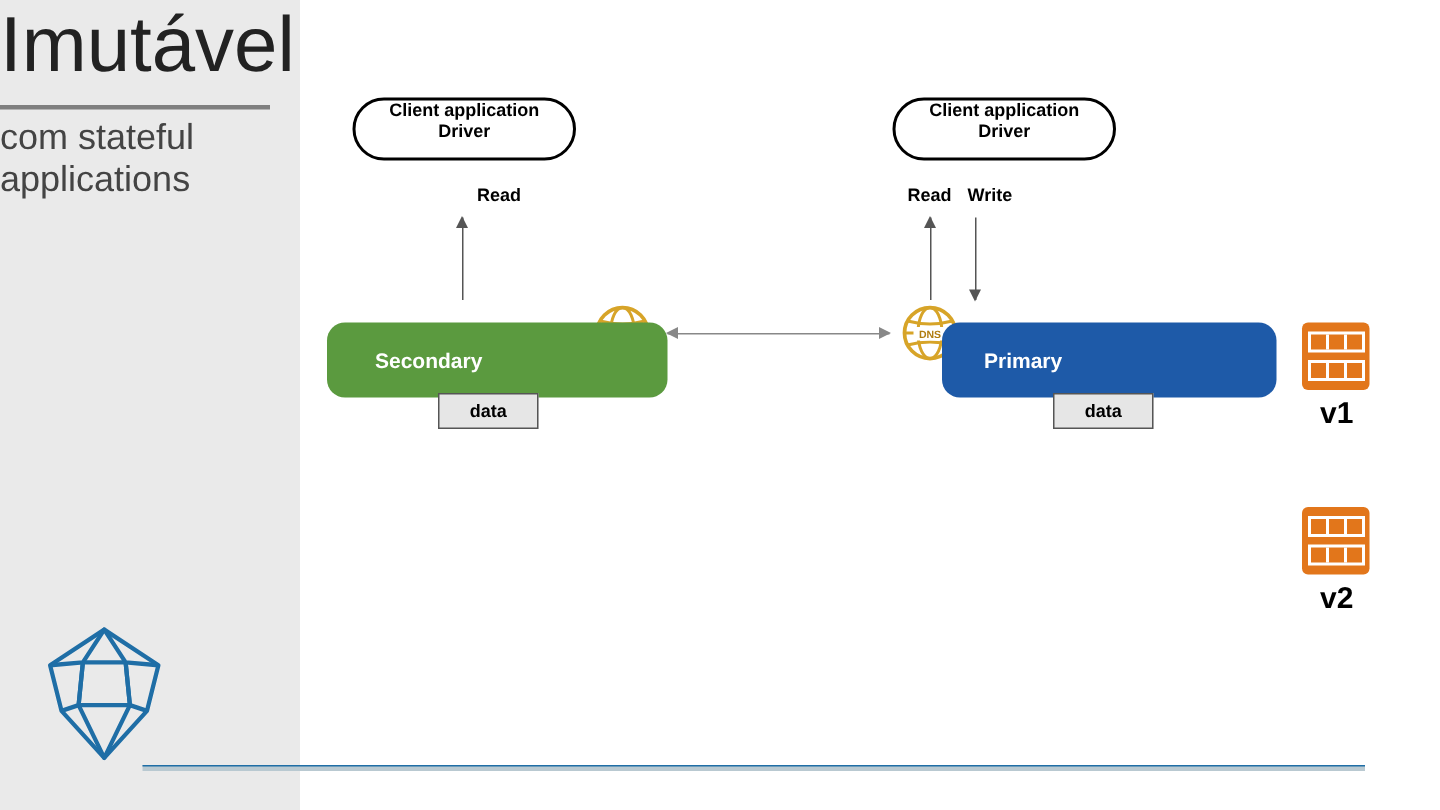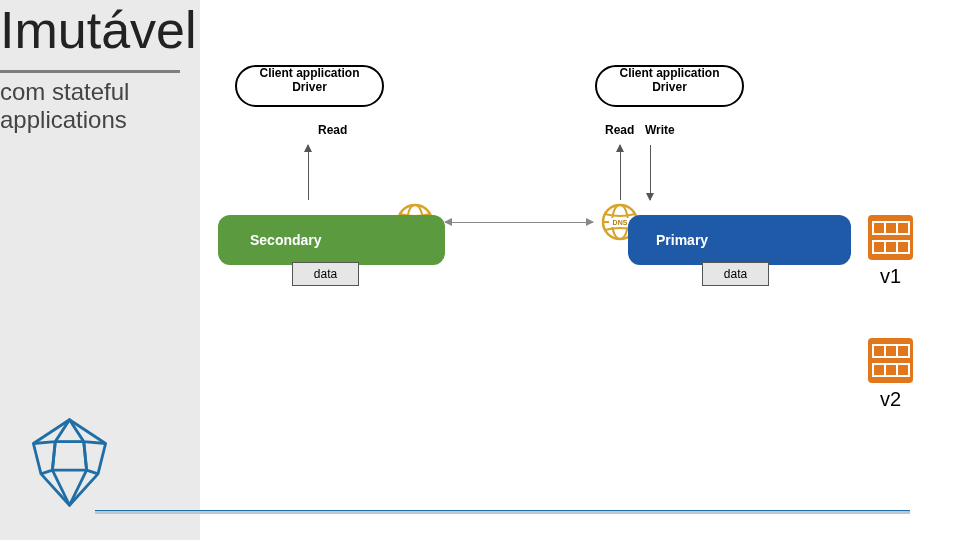--- a/index.html
+++ b/index.html
@@ -10,32 +10,32 @@
   .gem{position:absolute;left:22px;top:415px;width:95px;height:95px}
   .bottom-rule{position:absolute;left:95px;top:510px;width:815px;height:3px;background:#b9c9d1;border-top:1px solid #1f6ea6}
   .client-box{position:absolute;width:145px;height:38px;border:2px solid #000;border-radius:22px;background:#fff;text-align:center;font-weight:700;font-size:12px;line-height:1.15;display:flex;flex-direction:column;}
   .rw-label{position:absolute;font-size:12px;font-weight:700}
   .arrow-v{position:absolute;width:1px;background:#555}
   .arrow-v::after{content:"";position:absolute;left:-4px;bottom:-1px;width:0;height:0;border-left:4.5px solid transparent;border-right:4.5px solid transparent;border-top:8px solid #555}
   .arrow-v.up::after{bottom:auto;top:-1px;border-top:none;border-bottom:8px solid #555}
   .db-box{position:absolute;width:195px;height:50px;border-radius:12px;text-align:left;display:flex;align-items:center;font-size:14px;font-weight:700;color:#fff}
   .db-green{background:#5b9a3f}
   .db-blue{background:#1e5aa8}
-  .data-tag{position:absolute;width:65px;height:22px;border:1px solid #555;background:#e6e6e6;color:#000;font-size:12px;font-weight:400;text-align:center;line-height:22px}
+  .data-tag{position:absolute;width:65px;height:22px;border:1px solid #555;background:#e6e6e6;color:#000;font-size:12px;font-weight:700;text-align:center;line-height:22px}
   .dns{position:absolute;width:40px;height:40px}
   .dns svg{width:40px;height:40px}
   .harrow{position:absolute;height:1px;background:#888}
   .harrow::before,.harrow::after{content:"";position:absolute;top:-4px;width:0;height:0;border-top:4.5px solid transparent;border-bottom:4.5px solid transparent}
   .harrow::before{left:-1px;border-right:8px solid #888}
   .harrow::after{right:-1px;border-left:8px solid #888}
   .server{position:absolute;width:45px;height:45px;background:#e2761b;border-radius:4px;display:flex;flex-direction:column;justify-content:space-evenly;align-items:center}
   .server .row{width:34px;height:10px;border:2px solid #fff;display:flex}
   .server .row span{flex:1;border-right:2px solid #fff}
   .server .row span:last-child{border-right:none}
-  .vlabel{position:absolute;font-size:20px;font-weight:400}
+  .vlabel{position:absolute;font-size:20px;font-weight:700}
 </style>
 </head>
 <body>
 
 <div class="sidebar"></div>
 
 <div class="title">Imutável</div>
 <div class="title-rule"></div>
 <div class="subtitle">
   <span>com stateful</span><br>

